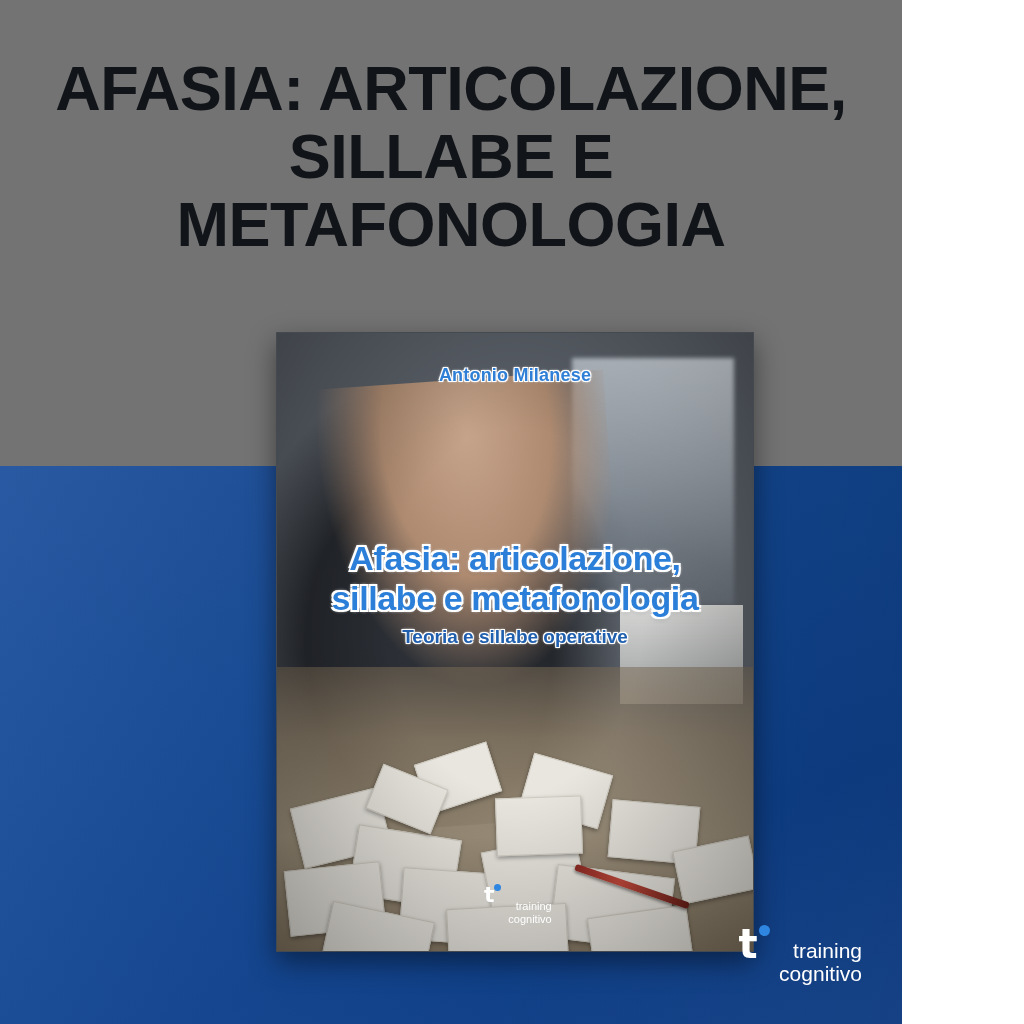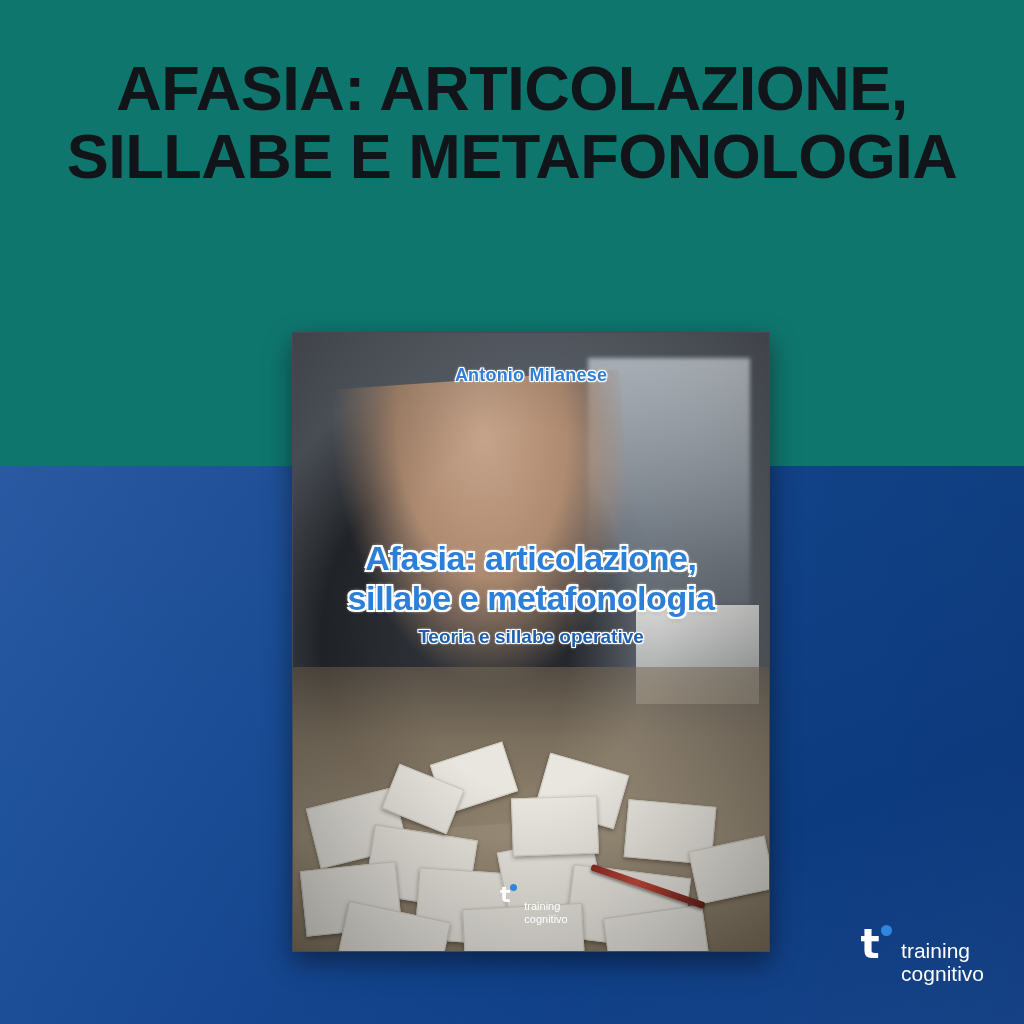--- a/index.html
+++ b/index.html
@@ -3,22 +3,22 @@
 <meta charset="utf-8">
 <style>
   * { box-sizing: border-box; margin: 0; padding: 0; }
   html, body {
     width: 1024px; height: 1024px;
     font-family: "Liberation Sans", sans-serif;
     overflow: hidden;
   }
   #page {
     position: relative;
-    width: 1024px; height: 1024px;
-    background: #0f766e;
+    width: 902px; height: 1024px;
+    background: #737373;
   }
   
   .band-bottom {
     position: absolute;
     left: 0; right: 0;
     top: 466px; bottom: 0;
     background: linear-gradient(160deg, #1c4f9c 0%, #134a98 35%, #0f4493 70%, #1a4e9e 100%);
   }
   .band-bottom::after {
     content: "";
@@ -43,21 +43,21 @@
   .subtitle {
     margin-top: 26px;
     color: #13171c;
     font-size: 35px;
     font-weight: 400;
     letter-spacing: 0.2px;
   }
   
   .book {
     position: absolute;
-    left: 292px; top: 332px;
+    left: 276px; top: 332px;
     width: 478px; height: 620px;
     background: #2b3138;
     box-shadow: 0 10px 26px rgba(0,0,0,0.45);
     overflow: hidden;
     border: 1px solid rgba(255,255,255,0.12);
   }
   .cover-photo {
     position: absolute; inset: 0;
     background:
       radial-gradient(ellipse at 74% 20%, rgba(212,222,232,0.85) 0%, rgba(150,165,180,0.25) 28%, rgba(0,0,0,0) 52%),
@@ -174,21 +174,21 @@
     right: -1px; top: 1px;
     width: 7px; height: 7px;
     border-radius: 50%;
     background: #2f86e0;
   }
   .logo-text {
     color: #fff;
     font-size: 11px;
     line-height: 1.12;
     font-weight: 400;
-    text-align: left;
+    text-align: right;
     margin-top: 36px;
   }
   .logo-text b { display: block; font-weight: 400; }
   
   .brand {
     position: absolute;
     right: 40px; bottom: 38px;
     display: flex;
     align-items: center;
     gap: 12px;

